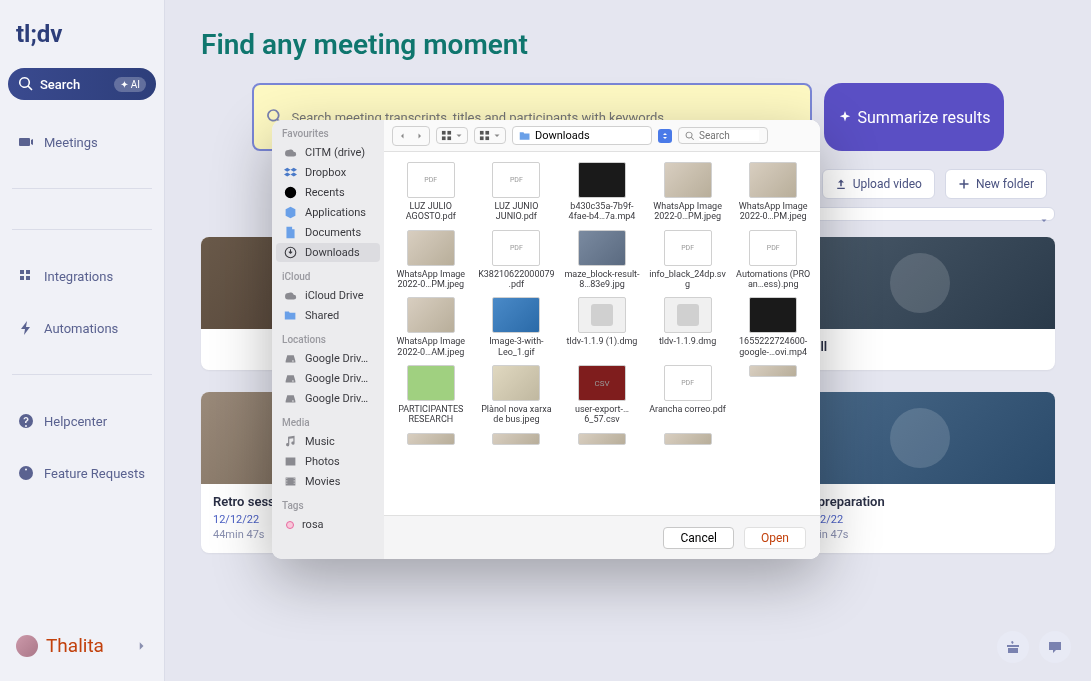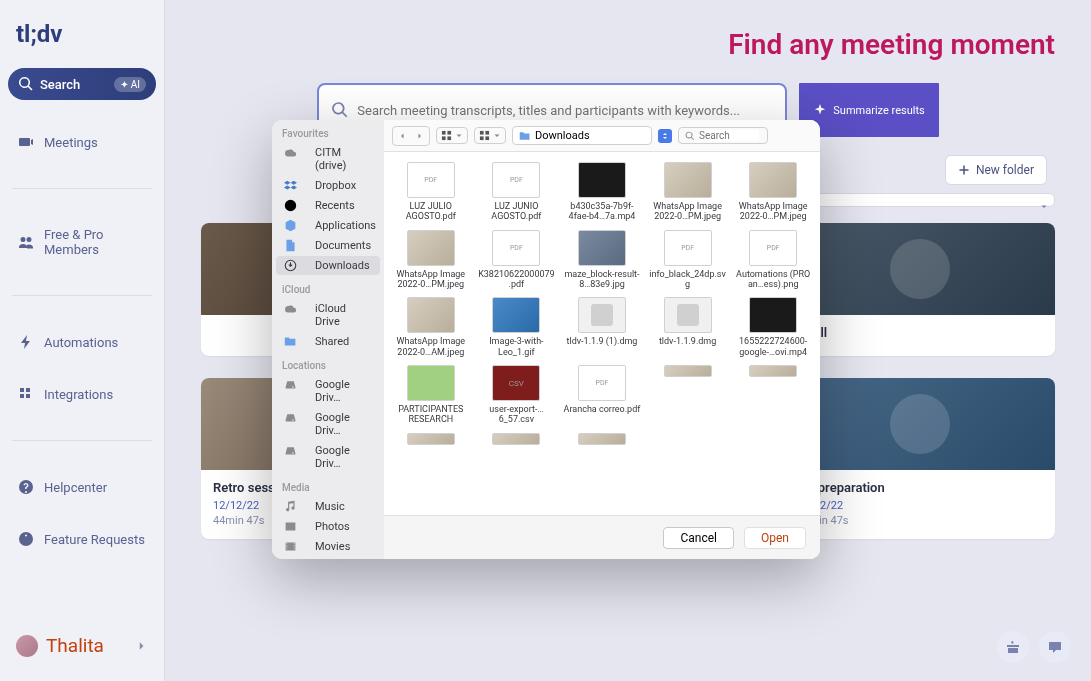--- a/index.html
+++ b/index.html
@@ -13,26 +13,26 @@
 .ai-tag{background:rgba(255,255,255,.25);color:#fff;font-size:10px;padding:2px 6px;border-radius:10px;display:flex;align-items:center;gap:2px}
 .nav{display:flex;flex-direction:column;gap:16px}
 .nav-item{display:flex;align-items:center;gap:10px;padding:10px 10px;border-radius:6px;color:#5a6290;font-size:13px;cursor:pointer}
 .nav-item .icon{width:16px;height:16px;fill:#5a6290;flex-shrink:0}
 .nav-sep{height:1px;background:#dadce8;margin:12px 4px}
 .user-row{margin-top:auto;display:flex;align-items:center;gap:8px;padding:8px}
 .avatar{width:22px;height:22px;border-radius:50%;background:linear-gradient(135deg,#c9a,#a78);}
 .user-name{font-size:19px;color:#c2410c;flex:1}
 .chev{width:12px;height:12px;fill:#8a90b0}
 .main{flex:1;padding:28px 36px;position:relative}
-.hero{text-align:right;font-size:28px;font-weight:600;color:#be185d;margin-bottom:22px}
+.hero{text-align:left;font-size:28px;font-weight:600;color:#0f766e;margin-bottom:22px}
 .search-row{display:flex;gap:12px;justify-content:center;margin-bottom:18px}
-.big-search{width:470px;border:2px solid #7a86d6;border-radius:8px;background:#ffffff;display:flex;align-items:center;padding:16px 12px}
+.big-search{width:560px;border:2px solid #7a86d6;border-radius:8px;background:#fef9c3;display:flex;align-items:center;padding:23px 12px}
 .big-search .icon{width:18px;height:18px;fill:#7a82b0;margin-right:8px}
 .big-search input{border:none;background:none;flex:1;font-size:13px;color:#7a82b0;outline:none}
-.summarize-btn{background:#5a4fc4;color:#fff;border:none;border-radius:1px;padding:17px 14px;font-size:11px;display:flex;align-items:center;gap:6px;cursor:pointer}
+.summarize-btn{background:#5a4fc4;color:#fff;border:none;border-radius:18px;padding:17px 14px;font-size:16px;display:flex;align-items:center;gap:6px;cursor:pointer}
 .summarize-btn .icon{width:14px;height:14px;fill:#fff}
 .toolbar-row{display:flex;gap:10px;justify-content:flex-end;padding-right:8px;margin-bottom:8px}
 .ghost-btn{background:#fff;border:1px solid #d5d8e6;border-radius:6px;padding:7px 12px;font-size:12px;color:#4a5280;display:flex;align-items:center;gap:6px;cursor:pointer}
 .ghost-btn .icon{width:12px;height:12px;fill:#4a5280}
 .filter-row{display:flex;gap:8px;padding:0 0 16px}
 .filter-chip{background:#fff;border:1px solid #d5d8e6;border-radius:6px;padding:6px 22px 6px 10px;font-size:12px;color:#4a5280;position:relative}
 .filter-chip .car{position:absolute;right:6px;top:9px;width:8px;height:8px;fill:#7a82b0}
 .grid{display:grid;grid-template-columns:repeat(3,1fr);gap:22px}
 .card{background:#fff;border-radius:8px;overflow:hidden;box-shadow:0 1px 2px rgba(0,0,0,.05)}
 .thumb{height:92px;background:#3a3640;position:relative}
@@ -49,21 +49,21 @@
 .card-dur{font-size:11px;color:#8a90b0}
 
 .fab-row{position:absolute;right:20px;bottom:18px;display:flex;gap:10px}
 .fab{width:32px;height:32px;border-radius:50%;background:#e8eaf5;display:flex;align-items:center;justify-content:center}
 .fab .icon{width:16px;height:16px;fill:#7a82b0}
 
 .file-dialog{position:absolute;left:272px;top:120px;width:548px;height:439px;background:#f5f5f6;border-radius:10px;box-shadow:0 20px 60px rgba(0,0,0,.3);display:flex;flex-direction:column;overflow:hidden}
 .fd-body{flex:1;display:flex;overflow:hidden}
 .fd-side{width:112px;background:#ececee;overflow-y:auto;font-size:11px}
 .fd-sec-h{color:#9a9aa0;font-size:10px;padding:8px 10px 3px;font-weight:500}
-.fd-item{display:flex;align-items:flex-start;gap:18px;padding:3px 8px;margin:1px 4px;border-radius:4px;color:#3a3a3f;cursor:pointer}
+.fd-item{display:flex;align-items:center;gap:8px;padding:3px 8px;margin:1px 4px;border-radius:4px;color:#3a3a3f;cursor:pointer}
 .fd-item.sel{background:#dcdce0}
 .fd-item .ic{width:13px;height:13px;flex-shrink:0}
 .fd-item .dot{width:8px;height:8px;border-radius:50%;border:1px solid #999;flex-shrink:0;margin-left:2px}
 .fd-item .dot.pink{border-color:#e86aa0;background:#f8c8da}
 .ic-cloud{fill:#8a8a90}
 .ic-folder{fill:#6aa0e8}
 .ic-dropbox{fill:#4a7ac8}
 .ic-app{fill:#6aa0e8}
 .ic-doc{fill:#6aa0e8}
 .ic-dl{fill:#6aa0e8}
@@ -214,38 +214,32 @@
       <span class="ai-tag">✦ <span>AI</span></span>
     </div>
     <nav class="nav">
       <div class="nav-item">
           <svg class="icon" viewBox="0 0 16 16">
             <use href="#i-video"></use>
           </svg>
           <span>Meetings</span>
         </div>
       <div class="nav-sep"></div>
-      <div class="nav-item">
-          <svg class="icon" viewBox="0 0 16 16">
-            <use href="#i-people"></use>
-          </svg>
-          <span>Free &amp; Pro Members</span>
-        </div>
       <div class="nav-sep"></div>
       <div class="nav-item">
           <svg class="icon" viewBox="0 0 16 16">
+            <use href="#i-grid"></use>
+          </svg>
+          <span>Integrations</span>
+        </div>
+      <div class="nav-item">
+          <svg class="icon" viewBox="0 0 16 16">
             <use href="#i-bolt"></use>
           </svg>
           <span>Automations</span>
-        </div>
-      <div class="nav-item">
-          <svg class="icon" viewBox="0 0 16 16">
-            <use href="#i-grid"></use>
-          </svg>
-          <span>Integrations</span>
         </div>
       <div class="nav-sep"></div>
       <div class="nav-item">
           <svg class="icon" viewBox="0 0 16 16">
             <use href="#i-help"></use>
           </svg>
           <span>Helpcenter</span>
         </div>
       <div class="nav-item">
           <svg class="icon" viewBox="0 0 16 16">
@@ -273,20 +267,26 @@
         <input placeholder="Search meeting transcripts, titles and participants with keywords..." style="">
       </div>
       <button class="summarize-btn">
         <svg class="icon" viewBox="0 0 16 16">
             <use href="#i-sparkle"></use>
           </svg>
         <span>Summarize results</span>
       </button>
     </div>
     <div class="toolbar-row">
+      <button class="ghost-btn">
+          <svg class="icon" viewBox="0 0 16 16">
+            <use href="#i-upload"></use>
+          </svg>
+          <span>Upload video</span>
+        </button>
       <button class="ghost-btn">
           <svg class="icon" viewBox="0 0 16 16">
             <use href="#i-plus"></use>
           </svg>
           <span>New folder</span>
         </button>
     </div>
     <div class="filter-row">
       <div class="filter-chip" style="width:540px;margin-left:auto">
           <svg class="car" viewBox="0 0 16 16">
@@ -517,21 +517,21 @@
           <input placeholder="Search" style="">
         </div>
       </div>
       <div class="fd-grid" id="fd-grid">
           <div class="fcell">
             <div class="fthumb pdf">PDF</div>
             <div class="flabel">LUZ JULIO AGOSTO.pdf</div>
           </div>
           <div class="fcell">
             <div class="fthumb pdf">PDF</div>
-            <div class="flabel">LUZ JUNIO AGOSTO.pdf</div>
+            <div class="flabel">LUZ JUNIO JUNIO.pdf</div>
           </div>
           <div class="fcell">
             <div class="fthumb mp4"></div>
             <div class="flabel">b430c35a-7b9f-4fae-b4…7a.mp4</div>
           </div>
           <div class="fcell">
             <div class="fthumb img"></div>
             <div class="flabel">WhatsApp Image 2022-0…PM.jpeg</div>
           </div>
           <div class="fcell">
@@ -574,20 +574,24 @@
             <div class="fthumb dmg"></div>
             <div class="flabel">tldv-1.1.9.dmg</div>
           </div>
           <div class="fcell">
             <div class="fthumb mp4"></div>
             <div class="flabel">1655222724600-google-…ovi.mp4</div>
           </div>
           <div class="fcell">
             <div class="fthumb green"></div>
             <div class="flabel">PARTICIPANTES RESEARCH</div>
+          </div>
+          <div class="fcell">
+            <div class="fthumb map"></div>
+            <div class="flabel">Plànol nova xarxa de bus.jpeg</div>
           </div>
           <div class="fcell">
             <div class="fthumb csv">CSV</div>
             <div class="flabel">user-export-…6_57.csv</div>
           </div>
           <div class="fcell">
             <div class="fthumb pdf">PDF</div>
             <div class="flabel">Arancha correo.pdf</div>
           </div>
           <div class="fcell">

